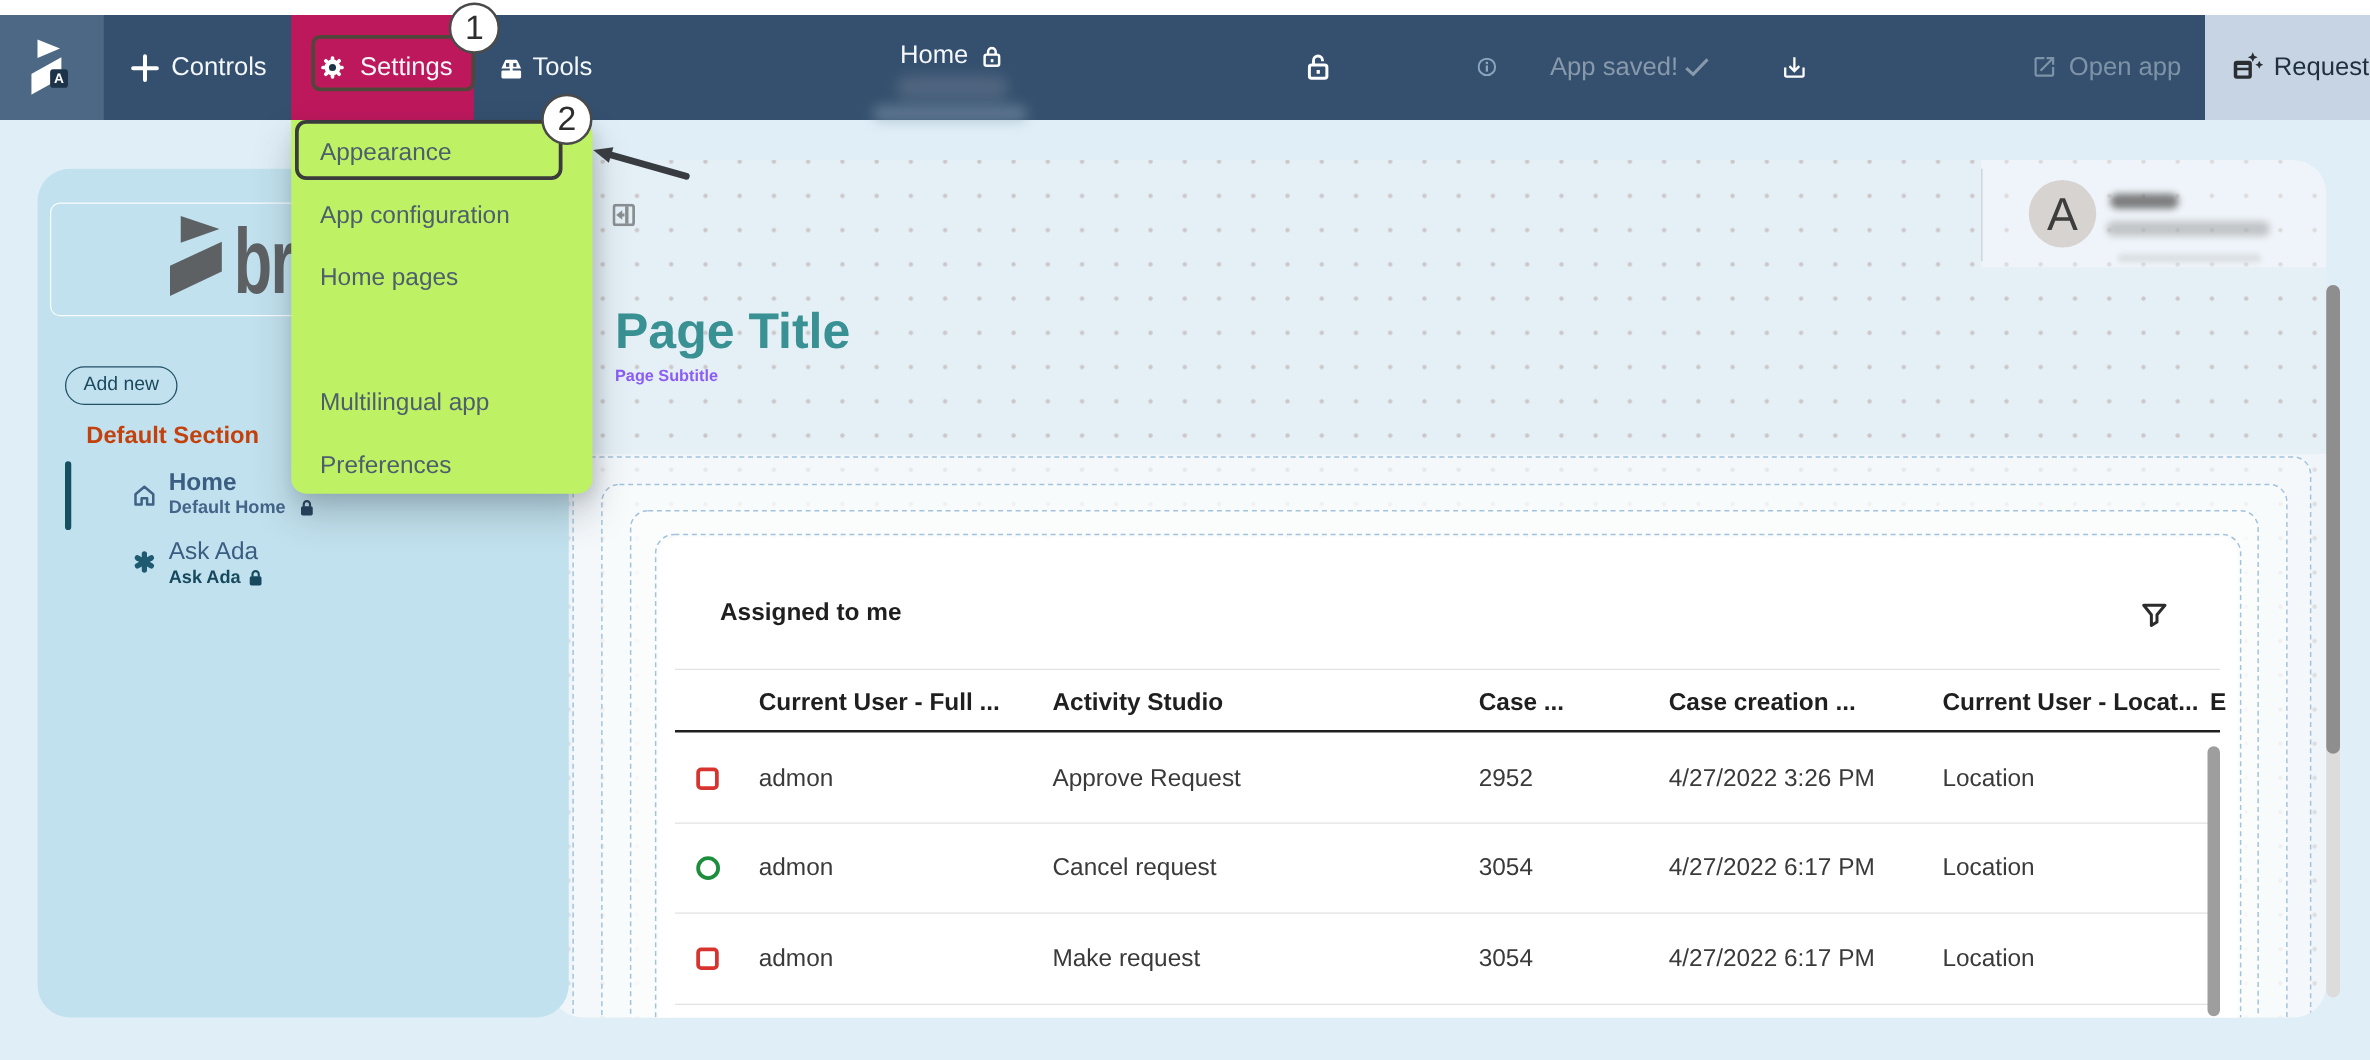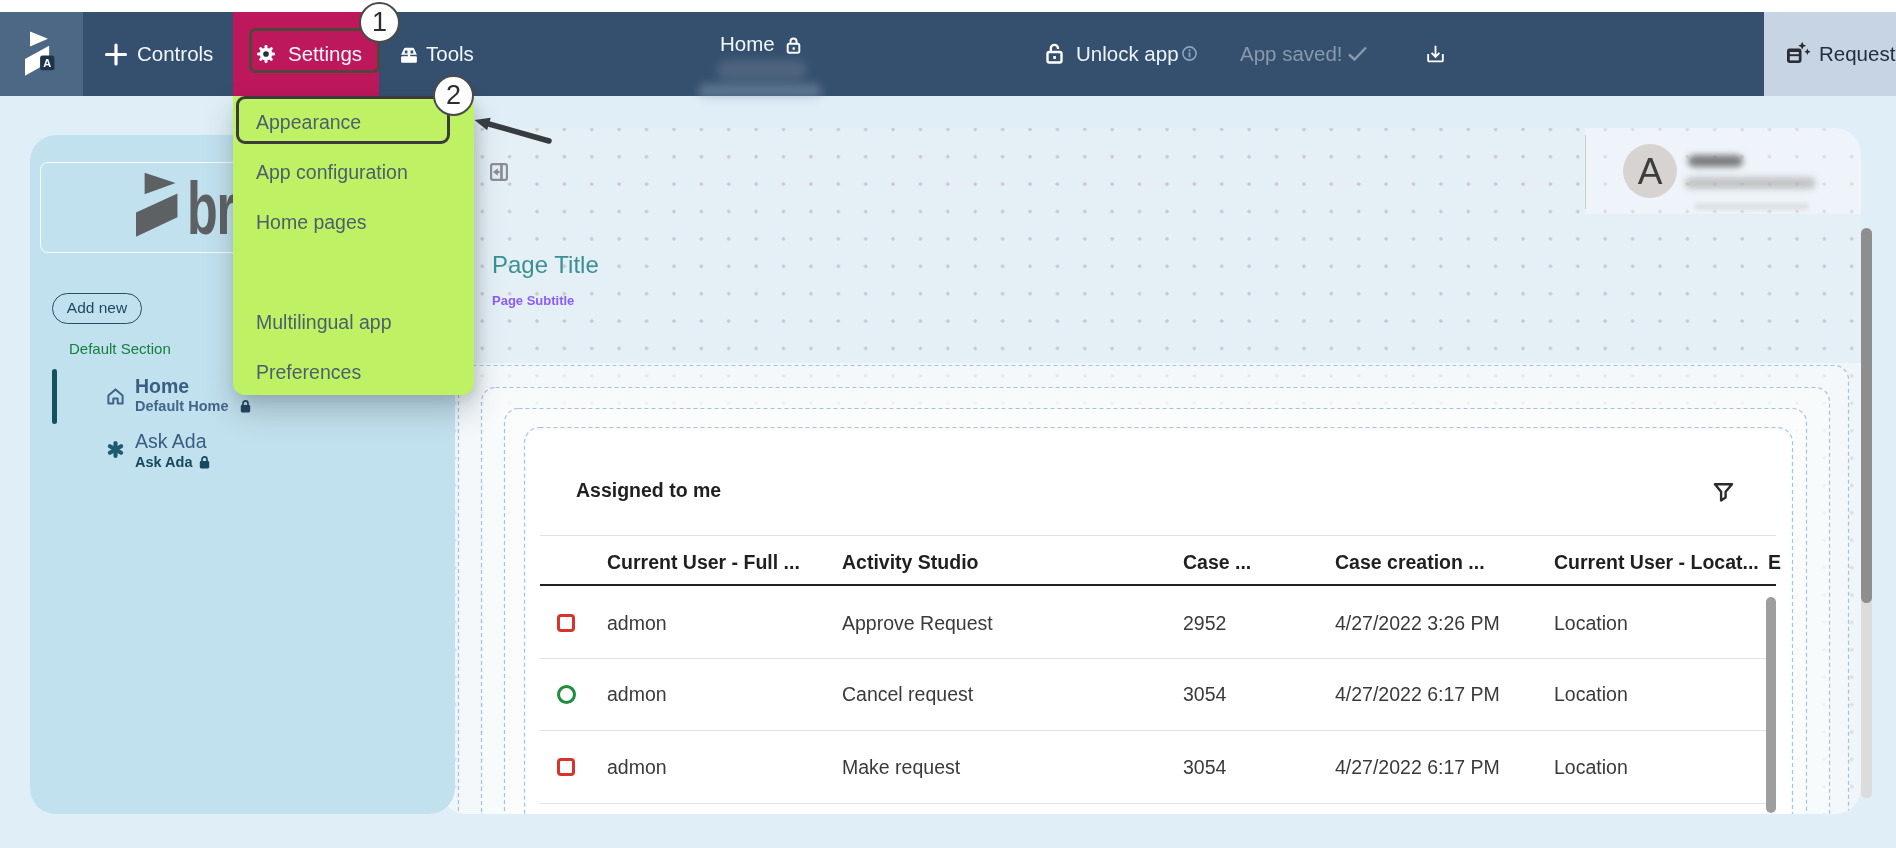--- a/index.html
+++ b/index.html
@@ -48,21 +48,21 @@
   #canvas{left:440px;top:128px;width:1421px;height:686px;background:#e5eff6;border-radius:26px;overflow:hidden}
   #canvas .dots{left:0;top:0;width:100%;height:100%;background-image:radial-gradient(circle at 2px 2px, rgba(182,167,165,.55) 1.35px, transparent 2.1px);background-size:27.4px 27.4px;background-position:12.8px -0.7px}
   #content-zone{left:0;top:235px;width:1421px;height:451px;background:rgba(255,255,255,.38)}
   .dashed{border-radius:14px;box-sizing:border-box}
   #rect-a{left:18px;top:237px;width:1391px;height:600px;background:rgba(255,255,255,.3)}
   #rect-b{left:41px;top:259px;width:1349px;height:600px;background:rgba(255,255,255,.4)}
   #rect-c{left:64px;top:280px;width:1303px;height:600px;background:rgba(255,255,255,.45)}
   #card{left:87px;top:302px;width:1263px;height:600px;background:#fff;border-radius:14px}
   
   #collapse-icon{left:50px;top:35px;width:18px;height:18px}
-  #page-title{left:52px;top:117px;font-size:24px;font-weight:normal;color:#399193;line-height:40px}
+  #page-title{left:52px;top:117px;font-size:40px;font-weight:bold;color:#399193;line-height:40px}
   #page-subtitle{left:52px;top:162px;font-size:13px;font-weight:bold;color:#8b5cf6;line-height:22px}
   #avatar-zone{left:1145px;top:0;width:276px;height:86px;background:rgba(255,255,255,.34);border-top-right-radius:26px}
   #avatar-divider{left:1145px;top:7px;width:1px;height:74px;background:#c9ced1}
   #avatar{left:1183px;top:16px;width:54px;height:54px;border-radius:50%;background:#d7d3d1;color:#3d3d3d;font-size:37px;text-align:center;line-height:56px}
   #name-blob{left:1248px;top:27px;width:55px;height:12px;background:#555;filter:blur(3px);border-radius:6px;opacity:.75}
   #email-blob{left:1245px;top:49px;width:131px;height:12px;background:#9f9f9f;filter:blur(3px);border-radius:6px;opacity:.55}
   #faint-blob{left:1254px;top:75px;width:115px;height:7px;background:#c0c3c5;filter:blur(2px);border-radius:4px;opacity:.4}
   
   #card-title{left:49px;top:48px;font-size:19.5px;font-weight:bold;color:#1f1f1f;line-height:24px}
   #filter-icon{left:1186px;top:51px;width:21px;height:21px}
@@ -76,21 +76,21 @@
   #table-scroll{left:1239px;top:167px;width:10px;height:216px;background:#9e9e9e;border-radius:5px}
   
   #main-scroll-track{left:1861px;top:228px;width:11px;height:570px;background:#dcdcdc;border-radius:6px;z-index:5}
   #main-scroll-thumb{left:1861px;top:228px;width:11px;height:375px;background:#8e8e8e;border-radius:6px;z-index:6}
   
   #sidebar{left:30px;top:135px;width:425px;height:679px;background:#c2e1ee;border-radius:26px}
   #logo-box{left:10px;top:27px;width:305px;height:91px;border:1.5px solid rgba(255,255,255,.9);border-radius:8px;box-sizing:border-box}
   #sidebar-logo-svg{left:106px;top:37px;width:43px;height:65px}
   #sidebar-logo-text{left:157px;top:40px;font-size:74px;font-weight:bold;color:#5d6164;line-height:67px;letter-spacing:-2px;transform:scaleX(.68);transform-origin:0 0}
   #add-new{left:22px;top:158px;width:90px;height:31px;border:1.5px solid #1f5064;border-radius:16px;box-sizing:border-box;color:#1b4a60;font-size:15.5px;text-align:center;line-height:28px}
-  #section-label{left:39px;top:204px;font-size:15px;font-weight:normal;color:#15803d;line-height:20px}
+  #section-label{left:39px;top:204px;font-size:19px;font-weight:bold;color:#c2410c;line-height:20px}
   #sel-bar{left:22px;top:234px;width:5px;height:55px;background:#14505f;border-radius:3px}
   #home-item-icon{left:76px;top:252px;width:19px;height:19px}
   #home-item-title{left:105px;top:241px;font-size:19.5px;font-weight:bold;color:#3a5d82;line-height:20px}
   #home-item-sub{left:105px;top:263px;font-size:14.5px;font-weight:bold;color:#44658a;line-height:16px}
   #home-sub-lock{left:210px;top:265px;width:11px;height:13px}
   #ada-item-icon{left:76px;top:305px;width:19px;height:19px}
   #ada-item-title{left:105px;top:296px;font-size:19.5px;color:#3a5d82;line-height:20px}
   #ada-item-sub{left:105px;top:319px;font-size:14.5px;font-weight:bold;color:#17495e;line-height:16px}
   #ada-sub-lock{left:169px;top:321px;width:11px;height:13px}
 </style>
@@ -153,37 +153,42 @@
     </svg>
     <div class="abs" id="home-name-blob"></div>
   </div>
   <div class="abs" id="home-bottom-blob"></div>
   <div class="abs" style="left:1040px;top:0;width:165px;height:84px">
     <svg class="abs" id="unlock-icon" viewBox="0 0 19 21">
       <rect x="1.5" y="9" width="14" height="10.5" rx="1.8" fill="none" stroke="#ffffff" stroke-width="2.4"></rect>
       <path d="M4.8 9 V5.4 a3.6 3.6 0 0 1 7.2 0 V6" fill="none" stroke="#ffffff" stroke-width="2.3"></path>
       <rect x="7.3" y="13" width="2.6" height="3" fill="#ffffff"></rect>
     </svg>
-    <div class="abs navlabel" id="unlock-label">Unlock app</div>
     <svg class="abs" id="info-icon" viewBox="0 0 15 15">
       <circle cx="7.5" cy="7.5" r="6.6" fill="none" stroke="#8ba3bd" stroke-width="1.6"></circle>
       <rect x="6.6" y="6.3" width="1.8" height="5" fill="#8ba3bd"></rect>
       <rect x="6.6" y="3.4" width="1.8" height="1.9" fill="#8ba3bd"></rect>
     </svg>
   </div>
   <div class="abs" style="left:1230px;top:0;width:150px;height:84px">
     <div class="abs navlabel" id="saved-label">App saved!</div>
     <svg class="abs" id="check-icon" viewBox="0 0 21 17">
       <path d="M2 9.5 L7.5 14.5 L19 2.5" fill="none" stroke="#8899ab" stroke-width="2.4"></path>
     </svg>
   </div>
   <div class="abs" style="left:1418px;top:0;width:170px;height:84px">
     <svg class="abs" id="download-icon" viewBox="0 0 24 24">
       <path fill="#ffffff" d="M19 12v7H5v-7H3v7c0 1.1.9 2 2 2h14c1.1 0 2-.9 2-2v-7h-2zm-6 .67l2.59-2.58L17 11.5l-5 5-5-5 1.41-1.41L11 12.67V3h2v9.67z"></path>
     </svg>
+  </div>
+  <div class="abs" style="left:1618px;top:0;width:135px;height:84px">
+    <svg class="abs" id="open-icon" viewBox="0 0 24 24">
+      <path fill="#7e93a8" d="M19 19H5V5h7V3H5c-1.11 0-2 .9-2 2v14c0 1.1.89 2 2 2h14c1.1 0 2-.9 2-2v-7h-2v7zM14 3v2h3.59l-9.83 9.83 1.41 1.41L19 6.41V10h2V3h-7z"></path>
+    </svg>
+    <div class="abs navlabel" id="open-label">Open app</div>
   </div>
   <div class="abs" id="publish-tile">
     <svg class="abs" id="publish-icon" viewBox="0 0 26 26">
       <rect x="2" y="7.5" width="14.5" height="14.5" rx="2.4" fill="#2a2d31"></rect>
       <rect x="4.8" y="11" width="9" height="2.2" fill="#c7d4e3"></rect>
       <rect x="4.8" y="15.2" width="9" height="4.2" fill="#c7d4e3"></rect>
       <path d="M17.2 0.8 l1.2 2.7 2.7 1.2 -2.7 1.2 -1.2 2.7 -1.2 -2.7 -2.7 -1.2 2.7 -1.2 z" fill="#2a2d31"></path>
       <path d="M22.4 7.6 l1 2.2 2.2 1 -2.2 1 -1 2.2 -1 -2.2 -2.2 -1 2.2 -1 z" fill="#2a2d31"></path>
     </svg>
     <div class="abs navlabel" id="publish-label">Request</div>

